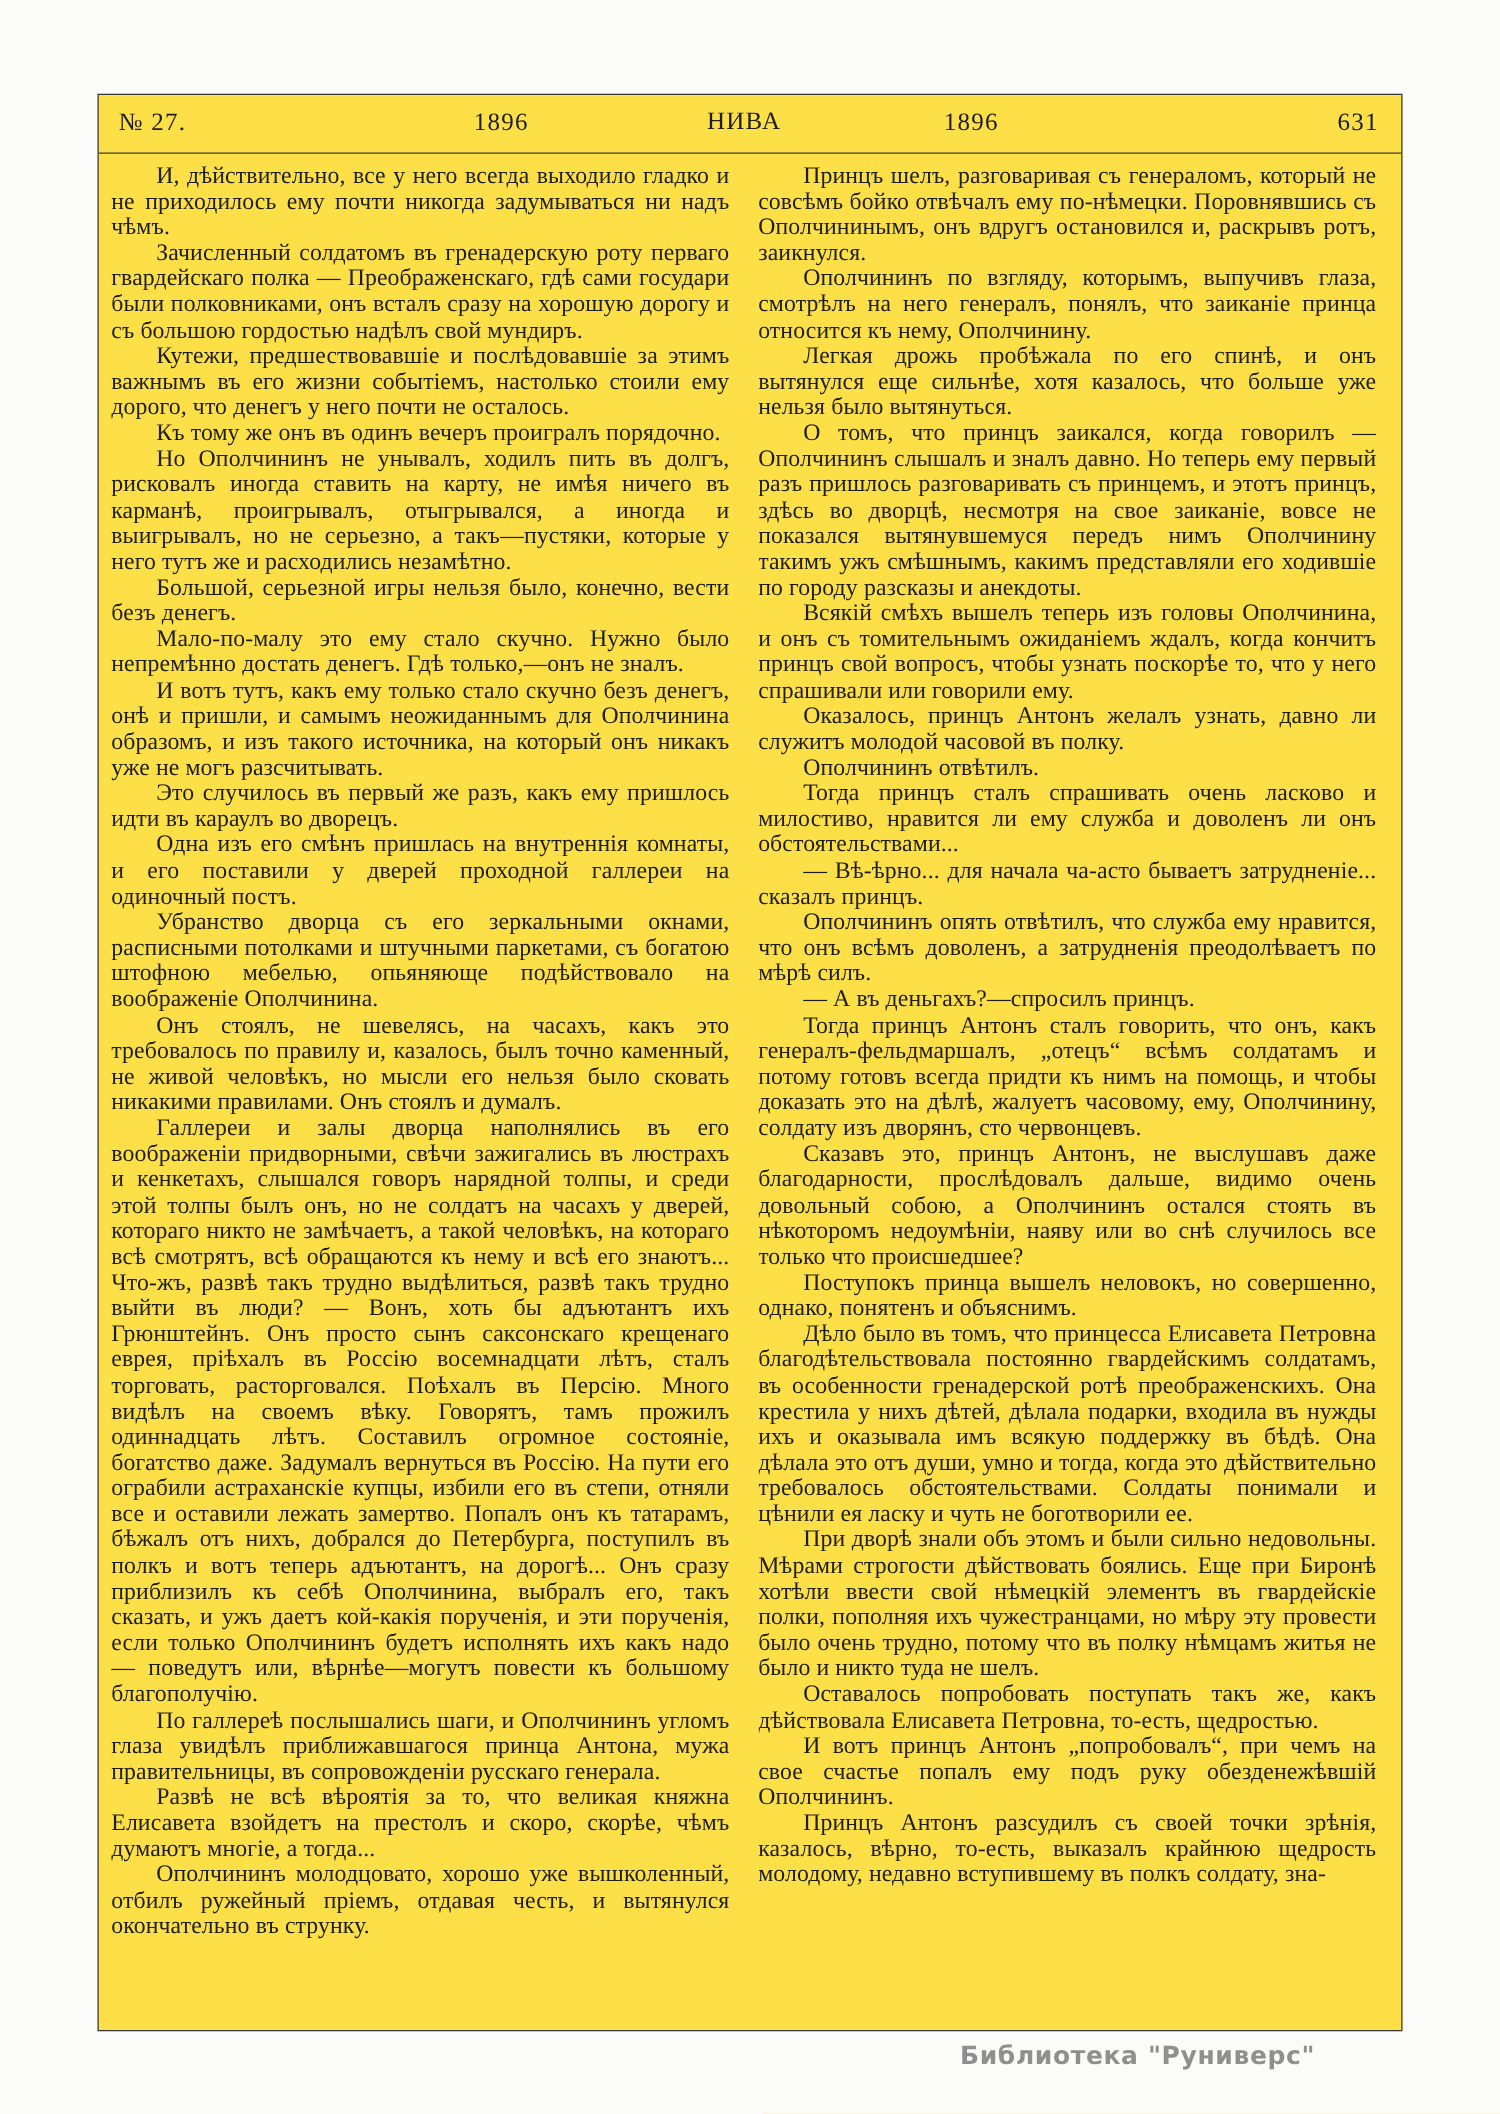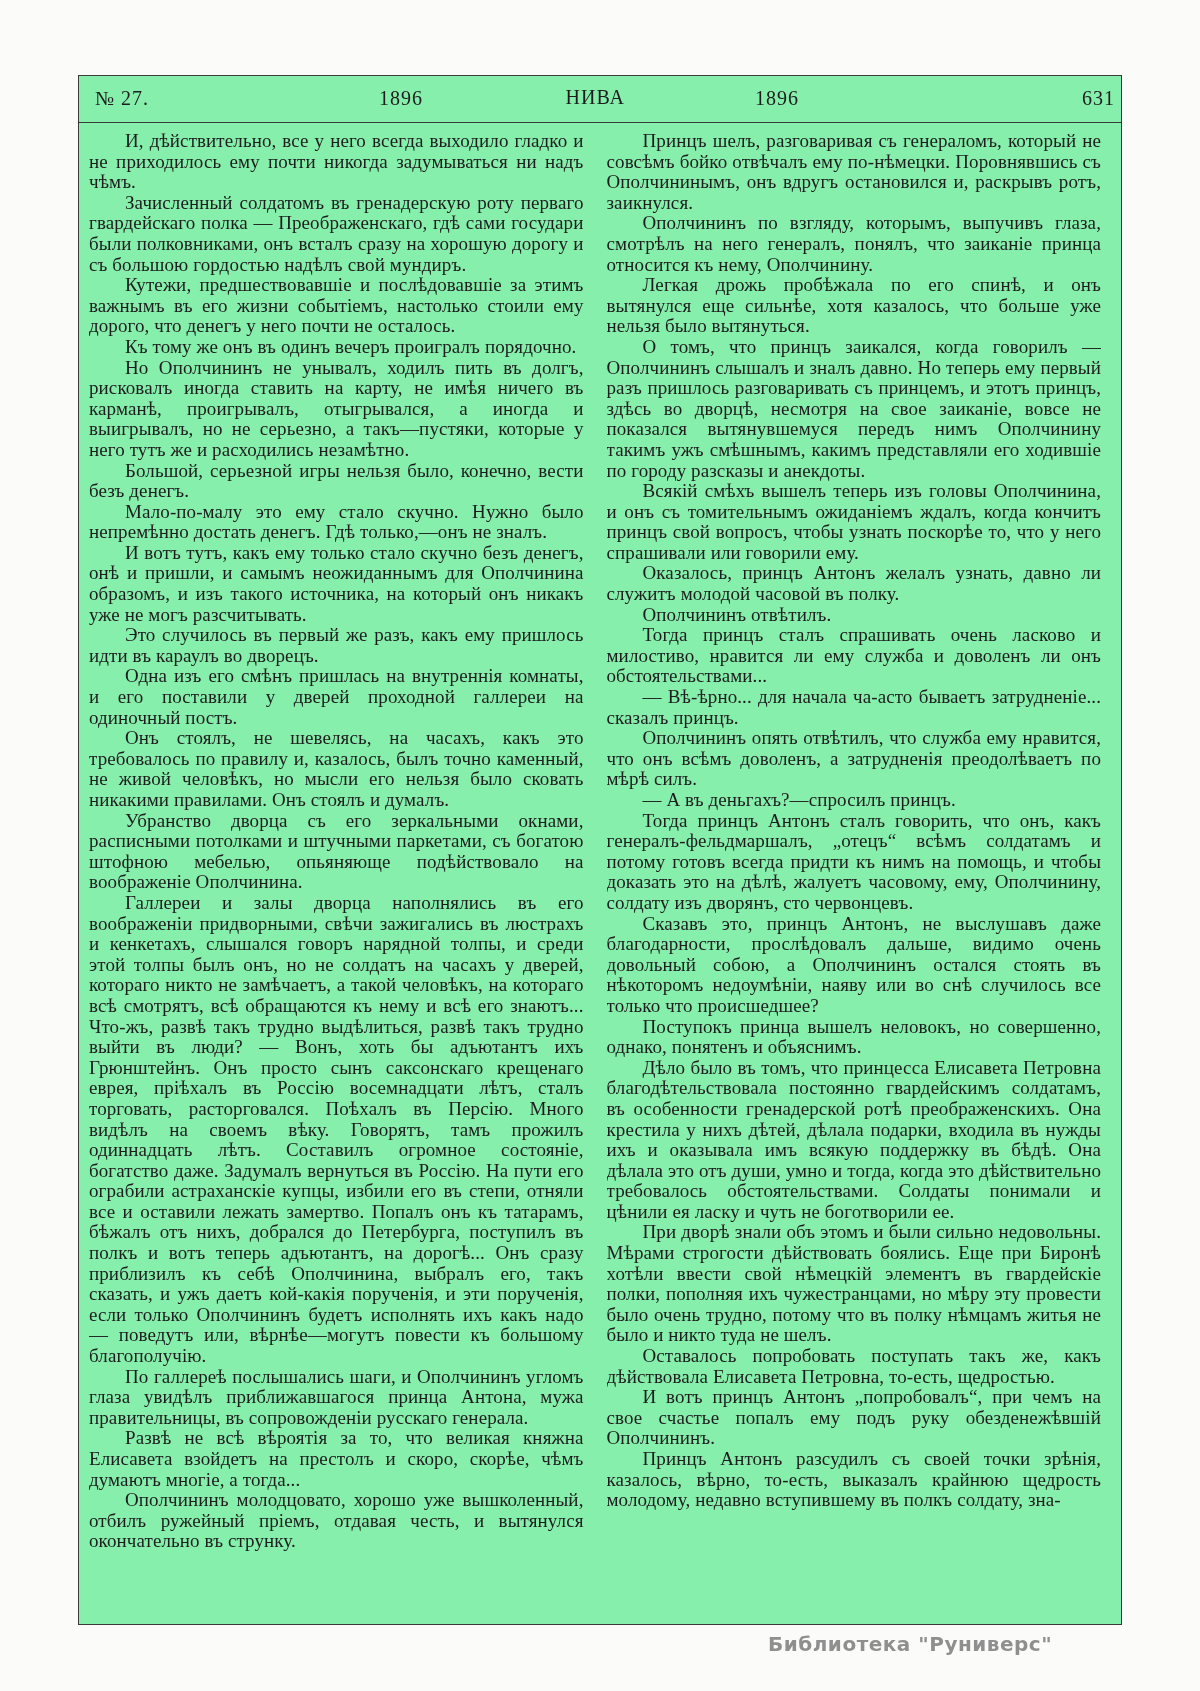--- a/index.html
+++ b/index.html
@@ -9,21 +9,21 @@
     font-family:"Liberation Serif","DejaVu Serif",serif;
     color:#1d1d1d;
     position:relative;
     overflow:hidden;
   }
   .page-frame{
     position:absolute;
     left:78px;top:75px;
     width:1044px;height:1550px;
     border:1px solid #3a3a3a;
-    background:#86efac;
+    background:#fde047;
     box-sizing:border-box;
   }
   .page-header{
     position:relative;
     height:47px;
     border-bottom:1px solid #3a3a3a;
     box-sizing:border-box;
   }
   .page-header span{
     position:absolute;
@@ -36,21 +36,21 @@
   .h-year-left{left:300px;}
   .h-masthead{
     left:50%;
     transform:translateX(-58%);
     font-size:21px;
     letter-spacing:10px;
     top:10px !important;
     text-align:center;
   }
   .h-year-right{left:676px;}
-  .h-page-num{right:6px;left:auto;}
+  .h-page-num{right:18px;left:auto;}
   .text-columns{
     display:flex;
     padding:8px 20px 0 10px;
     box-sizing:border-box;
     height:1501px;
     overflow:hidden;
     gap:23px;
   }
   .col{
     width:498px;
@@ -96,22 +96,22 @@
         <p>И, дѣйствительно, все у него всегда выходило гладко и не приходилось ему почти никогда задумываться ни надъ чѣмъ.</p>
         <p>Зачисленный солдатомъ въ гренадерскую роту перваго гвардейскаго полка — Преображенскаго, гдѣ сами государи были полковниками, онъ всталъ сразу на хорошую дорогу и съ большою гордостью надѣлъ свой мундиръ.</p>
         <p>Кутежи, предшествовавшіе и послѣдовавшіе за этимъ важнымъ въ его жизни событіемъ, настолько стоили ему дорого, что денегъ у него почти не осталось.</p>
         <p>Къ тому же онъ въ одинъ вечеръ проигралъ порядочно.</p>
         <p>Но Ополчининъ не унывалъ, ходилъ пить въ долгъ, рисковалъ иногда ставить на карту, не имѣя ничего въ карманѣ, проигрывалъ, отыгрывался, а иногда и выигрывалъ, но не серьезно, а такъ—пустяки, которые у него тутъ же и расходились незамѣтно.</p>
         <p>Большой, серьезной игры нельзя было, конечно, вести безъ денегъ.</p>
         <p>Мало-по-малу это ему стало скучно. Нужно было непремѣнно достать денегъ. Гдѣ только,—онъ не зналъ.</p>
         <p>И вотъ тутъ, какъ ему только стало скучно безъ денегъ, онѣ и пришли, и самымъ неожиданнымъ для Ополчинина образомъ, и изъ такого источника, на который онъ никакъ уже не могъ разсчитывать.</p>
         <p>Это случилось въ первый же разъ, какъ ему пришлось идти въ караулъ во дворецъ.</p>
         <p>Одна изъ его смѣнъ пришлась на внутреннія комнаты, и его поставили у дверей проходной галлереи на одиночный постъ.</p>
+        <p>Убранство дворца съ его зеркальными окнами, расписными потолками и штучными паркетами, съ богатою штофною мебелью, опьяняюще подѣйствовало на воображеніе Ополчинина.</p>
         <p>Онъ стоялъ, не шевелясь, на часахъ, какъ это требовалось по правилу и, казалось, былъ точно каменный, не живой человѣкъ, но мысли его нельзя было сковать никакими правилами. Онъ стоялъ и думалъ.</p>
-        <p>Убранство дворца съ его зеркальными окнами, расписными потолками и штучными паркетами, съ богатою штофною мебелью, опьяняюще подѣйствовало на воображеніе Ополчинина.</p>
         <p>Галлереи и залы дворца наполнялись въ его воображеніи придворными, свѣчи зажигались въ люстрахъ и кенкетахъ, слышался говоръ нарядной толпы, и среди этой толпы былъ онъ, но не солдатъ на часахъ у дверей, котораго никто не замѣчаетъ, а такой человѣкъ, на котораго всѣ смотрятъ, всѣ обращаются къ нему и всѣ его знаютъ... Что-жъ, развѣ такъ трудно выдѣлиться, развѣ такъ трудно выйти въ люди? — Вонъ, хоть бы адъютантъ ихъ Грюнштейнъ. Онъ просто сынъ саксонскаго крещенаго еврея, пріѣхалъ въ Россію восемнадцати лѣтъ, сталъ торговать, расторговался. Поѣхалъ въ Персію. Много видѣлъ на своемъ вѣку. Говорятъ, тамъ прожилъ одиннадцать лѣтъ. Составилъ огромное состояніе, богатство даже. Задумалъ вернуться въ Россію. На пути его ограбили астраханскіе купцы, избили его въ степи, отняли все и оставили лежать замертво. Попалъ онъ къ татарамъ, бѣжалъ отъ нихъ, добрался до Петербурга, поступилъ въ полкъ и вотъ теперь адъютантъ, на дорогѣ... Онъ сразу приблизилъ къ себѣ Ополчинина, выбралъ его, такъ сказать, и ужъ даетъ кой-какія порученія, и эти порученія, если только Ополчининъ будетъ исполнять ихъ какъ надо — поведутъ или, вѣрнѣе—могутъ повести къ большому благополучію.</p>
         <p>По галлереѣ послышались шаги, и Ополчининъ угломъ глаза увидѣлъ приближавшагося принца Антона, мужа правительницы, въ сопровожденіи русскаго генерала.</p>
         <p>Развѣ не всѣ вѣроятія за то, что великая княжна Елисавета взойдетъ на престолъ и скоро, скорѣе, чѣмъ думаютъ многіе, а тогда...</p>
         <p>Ополчининъ молодцовато, хорошо уже вышколенный, отбилъ ружейный пріемъ, отдавая честь, и вытянулся окончательно въ струнку.</p>
       </div>
     <div class="col">
         <p>Принцъ шелъ, разговаривая съ генераломъ, который не совсѣмъ бойко отвѣчалъ ему по-нѣмецки. Поровнявшись съ Ополчининымъ, онъ вдругъ остановился и, раскрывъ ротъ, заикнулся.</p>
         <p>Ополчининъ по взгляду, которымъ, выпучивъ глаза, смотрѣлъ на него генералъ, понялъ, что заиканіе принца относится къ нему, Ополчинину.</p>
         <p>Легкая дрожь пробѣжала по его спинѣ, и онъ вытянулся еще сильнѣе, хотя казалось, что больше уже нельзя было вытянуться.</p>
         <p>О томъ, что принцъ заикался, когда говорилъ — Ополчининъ слышалъ и зналъ давно. Но теперь ему первый разъ пришлось разговаривать съ принцемъ, и этотъ принцъ, здѣсь во дворцѣ, несмотря на свое заиканіе, вовсе не показался вытянувшемуся передъ нимъ Ополчинину такимъ ужъ смѣшнымъ, какимъ представляли его ходившіе по городу разсказы и анекдоты.</p>

